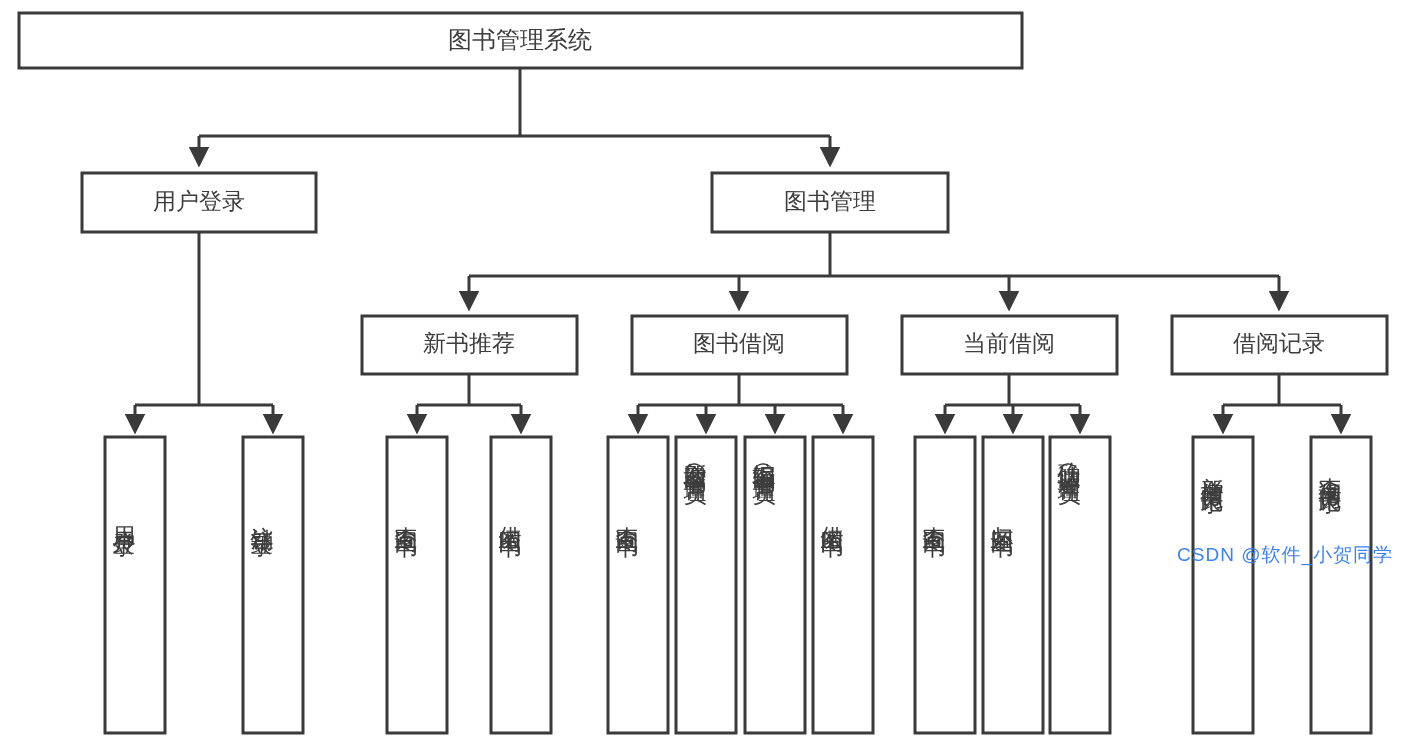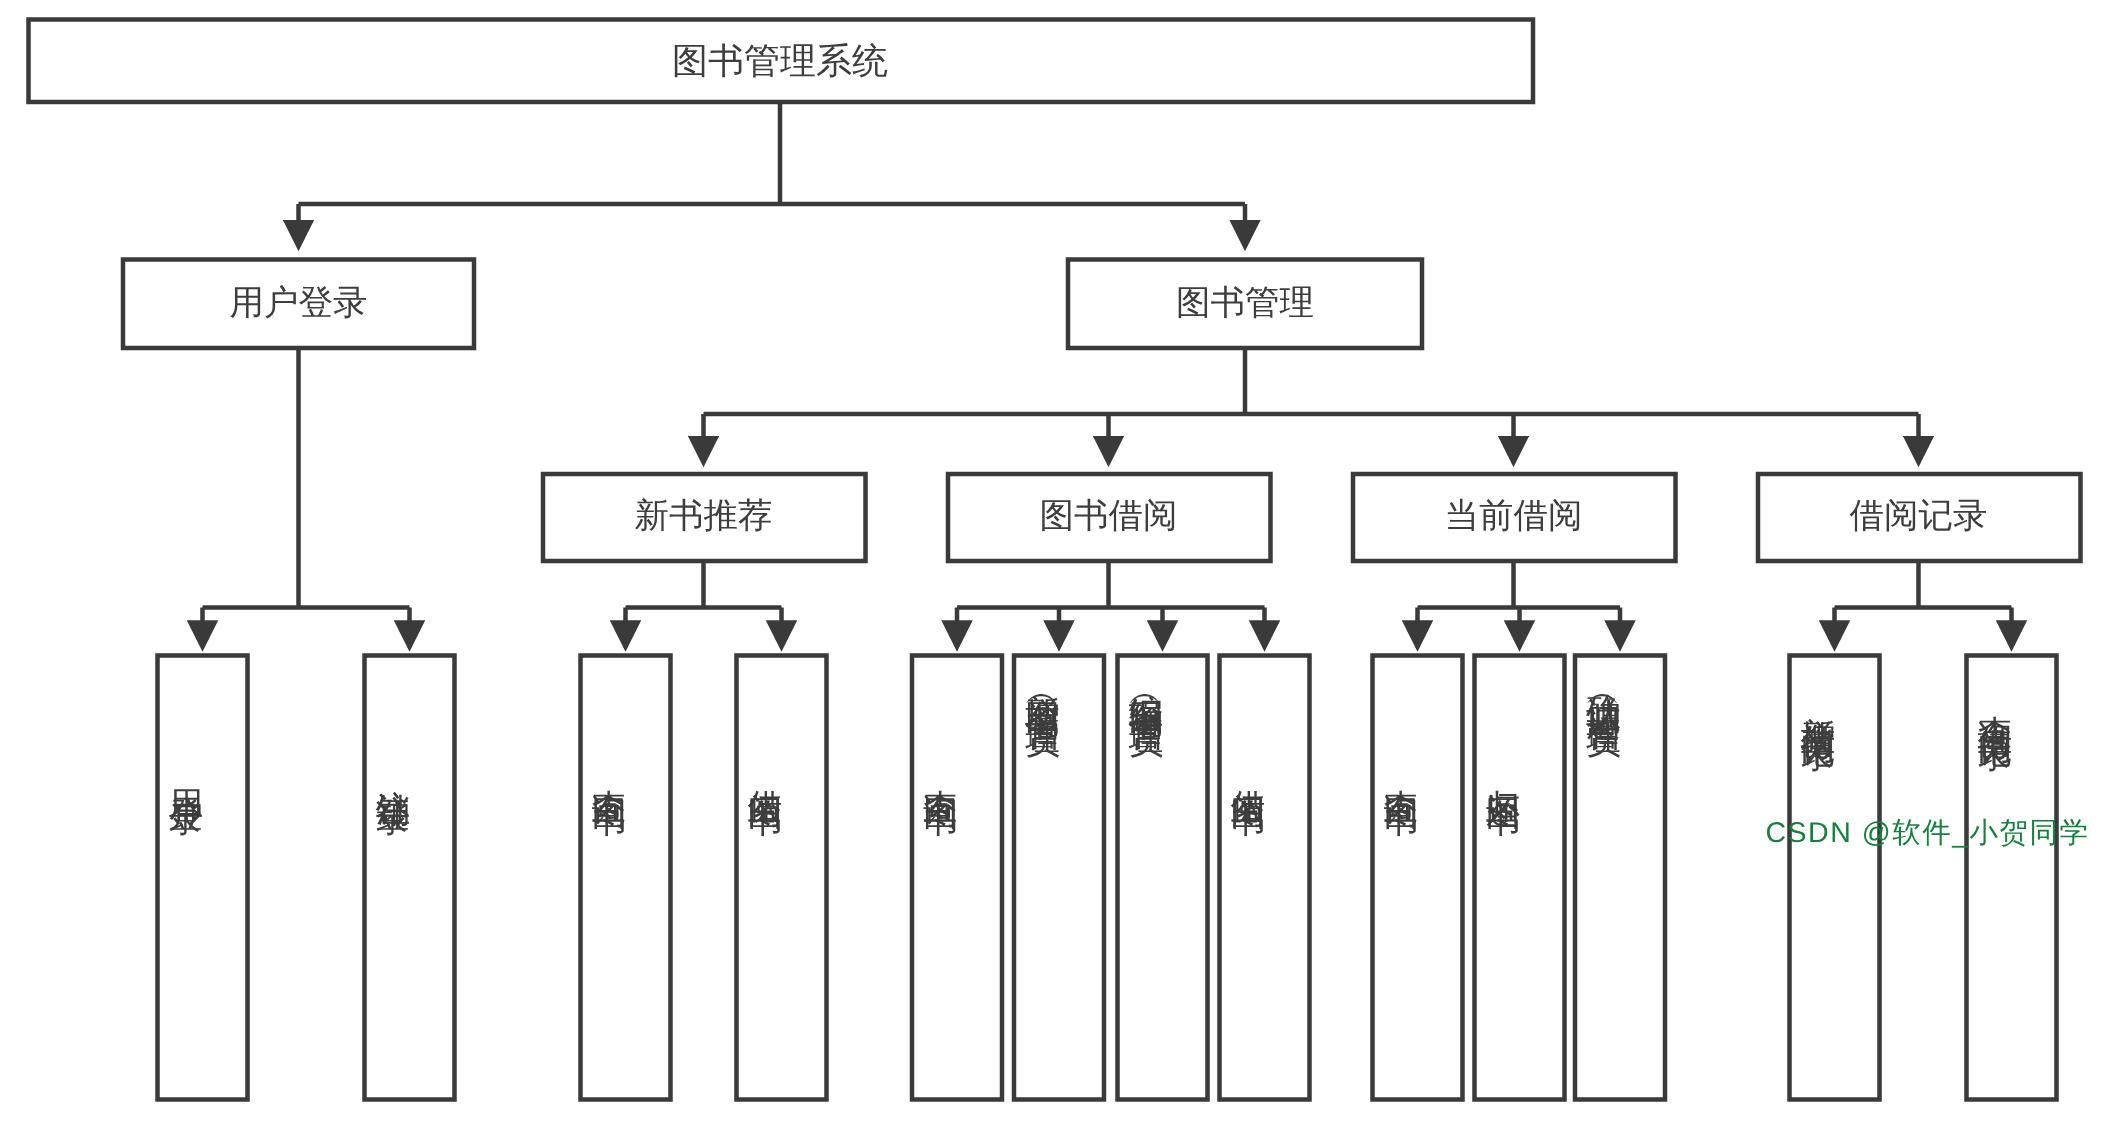--- a/index.html
+++ b/index.html
@@ -63,21 +63,21 @@
     text-align: left;
     white-space: nowrap;
     pointer-events: none;
   }
   .watermark {
     position: absolute;
     right: 12px;
     bottom: 8px;
     font-family: "Liberation Sans", "DejaVu Sans", sans-serif;
     font-size: 19px;
-    color: #15803d;
+    color: #3b82f6;
     letter-spacing: 1px;
     white-space: nowrap;
   }
 </style>
 </head>
 <body>
 
 <div id="diagram-root">
 
   <svg id="tree-svg" viewBox="0 0 1405 747">

